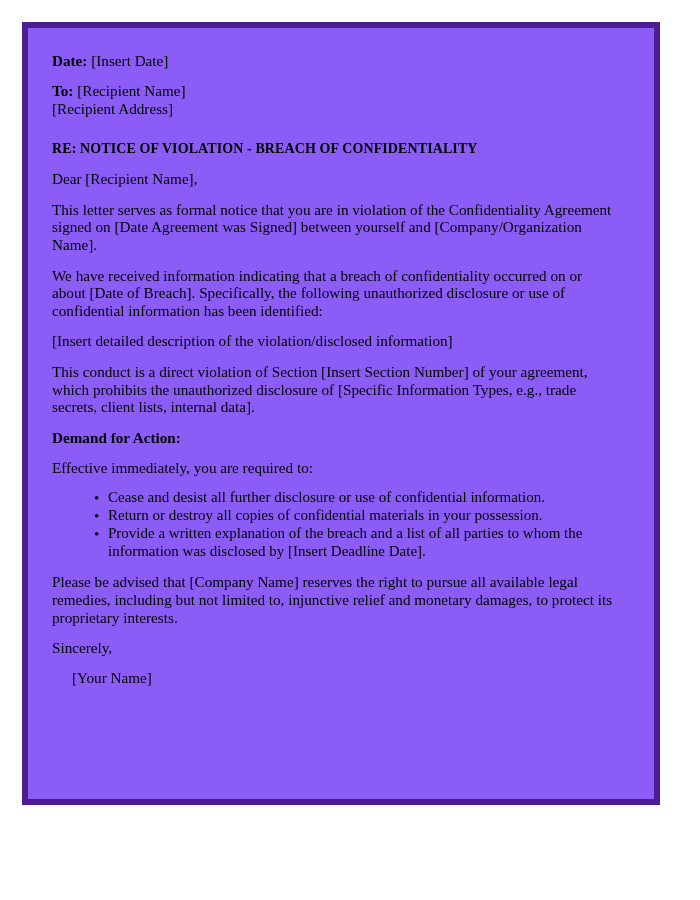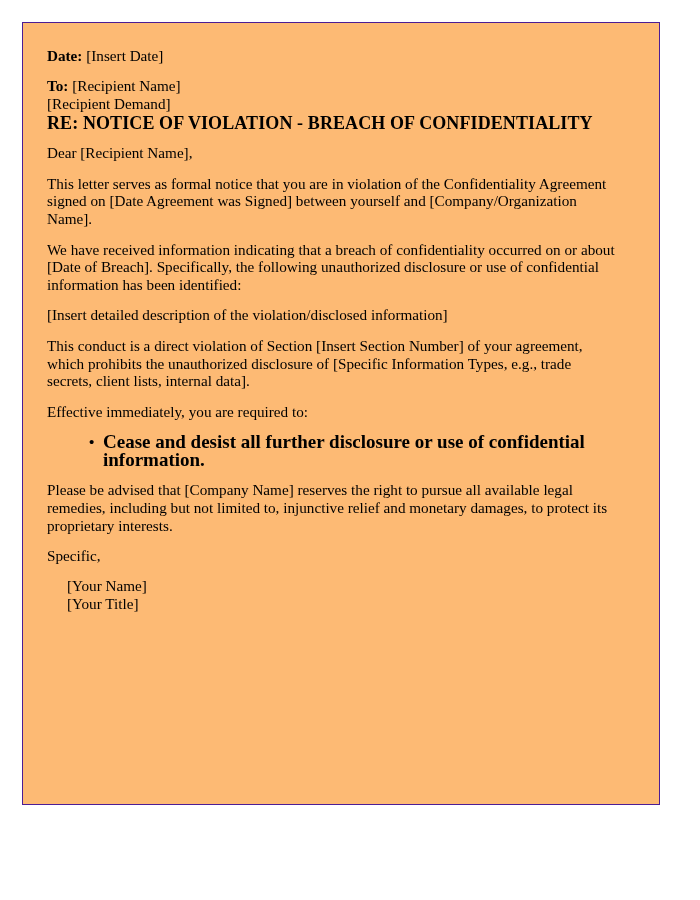--- a/index.html
+++ b/index.html
@@ -14,68 +14,67 @@
     color: #000000;
     overflow: hidden;
   }
   .page {
     position: absolute;
     left: 22px;
     top: 22px;
     width: 638px;
     height: 783px;
     box-sizing: border-box;
-    border: 1px solid #4c1d95;
-    background: #fdba74;
+    border: 6px solid #4c1d95;
+    background: #8b5cf6;
     overflow: hidden;
   }
   .page-inner {
     padding: 24px 40px 0 24px;
   }
   .blk {
     font-size: 15.2px;
     line-height: 17.8px;
     text-align: left;
     margin: 0 0 12.5px 0;
     white-space: pre-wrap;
   }
   .addr-group {
-    margin: 0 0 1px 0;
+    margin: 0 0 22px 0;
   }
   .addr-group .blk {
     margin-bottom: 0;
   }
   .lead {
     font-weight: bold;
   }
   .re-heading {
-    font-size: 18px;
+    font-size: 14px;
     font-weight: bold;
     line-height: 18px;
     margin: 0 0 12.5px 0;
     letter-spacing: 0.1px;
   }
   .sec-heading {
     font-size: 15.2px;
     font-weight: bold;
     line-height: 17.8px;
     margin: 0 0 12.5px 0;
   }
   ul.demands {
     margin: 0 0 12.5px 0;
     padding: 0 0 0 42px;
     list-style: none;
   }
   ul.demands li {
-    font-size: 19px;
+    font-size: 15px;
     line-height: 17.8px;
     position: relative;
     margin: 0;
     padding-left: 14px;
-    font-weight: bold;
   }
   ul.demands li::before {
     content: "\2022";
     position: absolute;
     left: 0;
     top: 0;
     font-size: 15.2px;
     line-height: 17.8px;
   }
   .sig-block .blk {
@@ -86,46 +85,48 @@
 </head>
 <body>
 
 <div class="page">
   <div class="page-inner">
 
     <p class="blk"><span class="lead">Date:</span> <span>[Insert Date]</span></p>
 
     <div class="addr-group">
       <p class="blk"><span class="lead">To:</span> <span>[Recipient Name]</span></p>
-      <p class="blk">[Recipient Demand]</p>
+      <p class="blk">[Recipient Address]</p>
     </div>
 
     <p class="re-heading">RE: NOTICE OF VIOLATION - BREACH OF CONFIDENTIALITY</p>
 
     <p class="blk">Dear [Recipient Name],</p>
 
     <p class="blk">This letter serves as formal notice that you are in violation of the Confidentiality Agreement signed on [Date Agreement was Signed] between yourself and [Company/Organization Name].</p>
 
     <p class="blk">We have received information indicating that a breach of confidentiality occurred on or about [Date of Breach]. Specifically, the following unauthorized disclosure or use of confidential information has been identified:</p>
 
     <p class="blk">[Insert detailed description of the violation/disclosed information]</p>
 
     <p class="blk">This conduct is a direct violation of Section [Insert Section Number] of your agreement, which prohibits the unauthorized disclosure of [Specific Information Types, e.g., trade secrets, client lists, internal data].</p>
 
+    <p class="sec-heading">Demand for Action:</p>
 
     <p class="blk">Effective immediately, you are required to:</p>
 
     <ul class="demands">
       <li>Cease and desist all further disclosure or use of confidential information.</li>
+      <li>Return or destroy all copies of confidential materials in your possession.</li>
+      <li>Provide a written explanation of the breach and a list of all parties to whom the information was disclosed by [Insert Deadline Date].</li>
     </ul>
 
     <p class="blk">Please be advised that [Company Name] reserves the right to pursue all available legal remedies, including but not limited to, injunctive relief and monetary damages, to protect its proprietary interests.</p>
 
 
-    <p class="blk">Specific,</p>
+    <p class="blk">Sincerely,</p>
 
     <div class="sig-block">
       <p class="blk">[Your Name]</p>
-      <p class="blk">[Your Title]</p>
     </div>
 
   </div>
 </div>
 
 </body></html>

